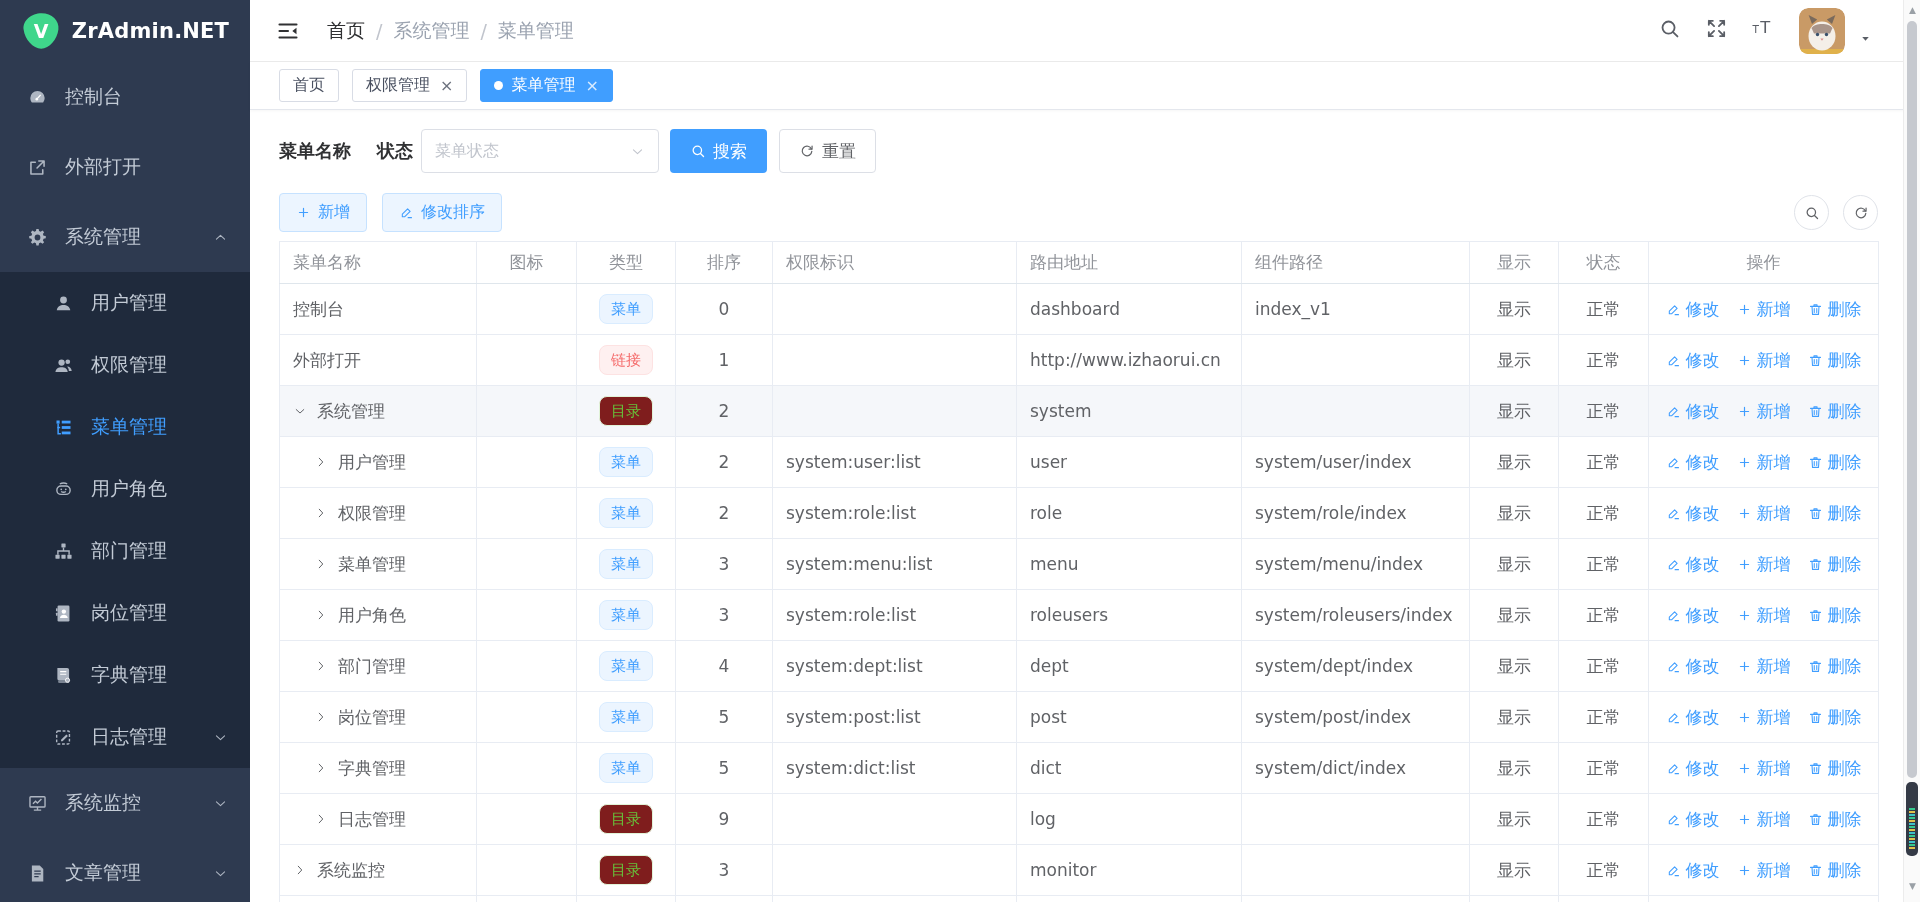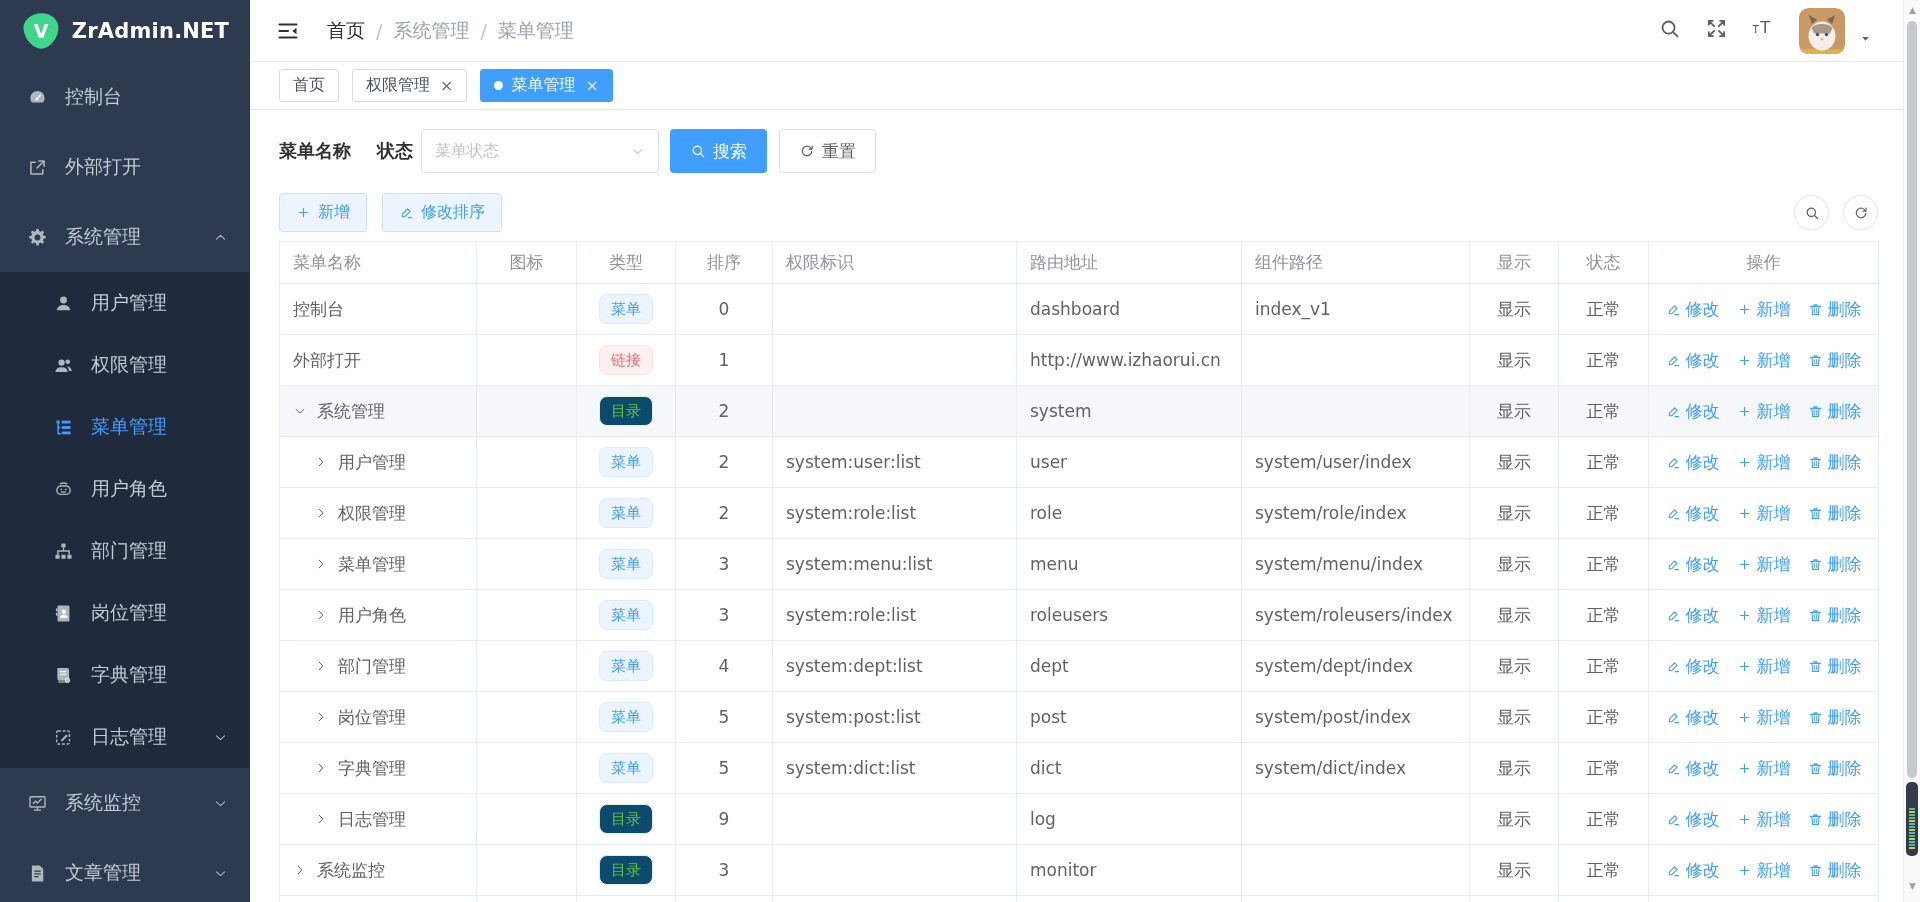--- a/index.html
+++ b/index.html
@@ -70,21 +70,21 @@
   .c-l { text-align:left; } .c-c { text-align:center; }
   tr.hl td { background:#f5f7fa; }
   .name-cell { display:flex; align-items:center; }
   .name-cell.lvl1 { padding-left:21px; }
   .row-arrow { width:24px; font-size:14px; color:#606266; cursor:pointer; display:inline-flex; }
   .cell-icon { font-size:20px; color:#3f4349; display:inline-flex; vertical-align:middle; }
   .cell-icon.muted { color:#c6c9ce; }
   .tag { display:inline-block; height:30px; line-height:28px; padding:0 11px; border-radius:8px; font-size:15px; border:1px solid; }
   .tag-primary { color:#409eff; background:#ecf5ff; border-color:#d9ecff; }
   .tag-danger  { color:#f56c6c; background:#fef0f0; border-color:#fde2e2; }
-  .tag-success { color:#67c23a; background:#0c4a6e; border-color:#e1f3d8; }
+  .tag-success { color:#67c23a; background:#7f1d1d; border-color:#e1f3d8; }
   .op-link { color:#409eff; display:inline-flex; align-items:center; gap:5px; font-size:17px; cursor:pointer; }
   .op-link + .op-link { margin-left:17px; }
   .op-link .icon { font-size:15px; }
 
   
   .scrollbar { position:absolute; top:0; right:0; width:17px; height:902px; background:#fafafa; border-left:1px solid #ececec; z-index:9; }
   .sb-up, .sb-down { position:absolute; left:0; width:17px; text-align:center; font-size:9px; color:#9aa0a6; cursor:pointer; }
   .sb-up { top:5px; } .sb-down { top:881px; }
   .sb-thumb { position:absolute; left:3px; width:10px; top:21px; height:757px; background:#c6c9cf; border-radius:6px; cursor:pointer; }
   .sb-widget { position:absolute; left:2px; width:12px; top:782px; height:74px; background:#343a46; border-radius:5px; overflow:hidden; }

